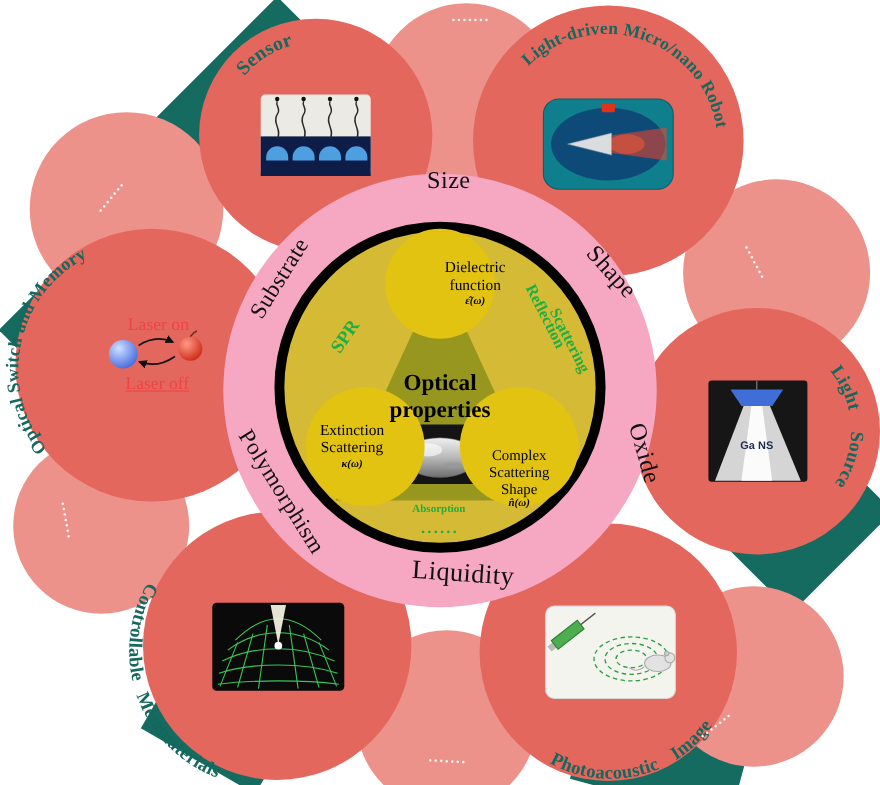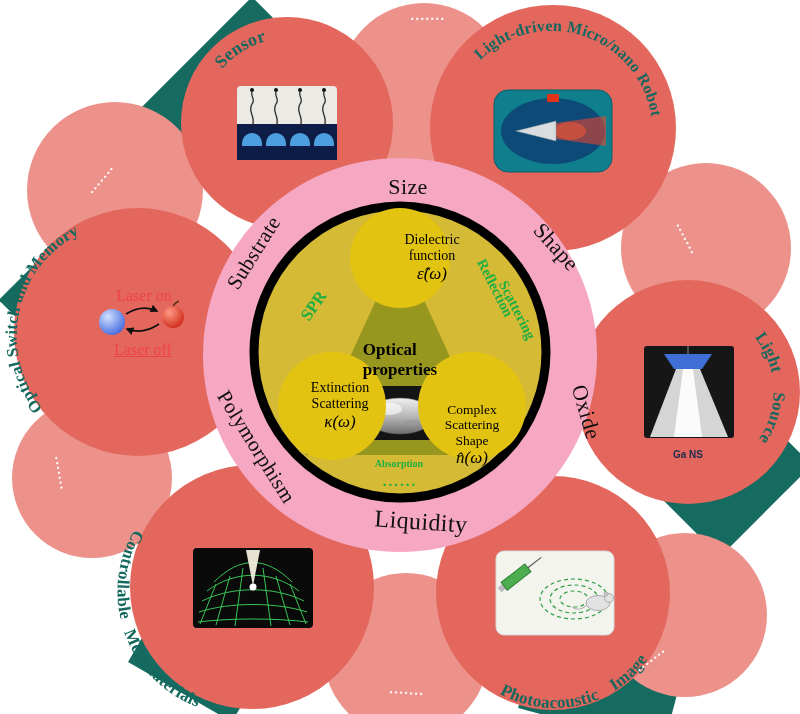--- a/index.html
+++ b/index.html
@@ -5,27 +5,27 @@
   html,body{margin:0;padding:0;background:#fff;}
   #stage{position:relative;width:800px;height:714px;overflow:hidden;background:#fff;
          font-family:"Liberation Serif",serif;}
   #stage svg{position:absolute;left:0;top:0;}
   .lbl{position:absolute;transform:translate(-50%,-50%) rotate(var(--r,0deg));
        white-space:nowrap;color:#101010;}
   .ring-label{font-size:22px;letter-spacing:.4px;}
   .green{color:#1fae42;font-weight:bold;}
   .node-text{text-align:center;line-height:1.14;font-size:14px;color:#000;}
   .node-line{display:block;}
-  .formula{font-style:italic;font-size:17px;}
+  .formula{font-style:italic;font-size:10px;font-weight:bold;}
   .white-dots{color:rgba(255,255,255,.95);font-weight:bold;font-size:14px;letter-spacing:1.5px;}
   .tiny{font-size:16px;color:#ef4444;}
-  .center-title{font-size:17px;font-weight:bold;line-height:1.15;color:#000;}
+  .center-title{font-size:21px;font-weight:bold;text-align:center;line-height:1.15;color:#000;}
   .center-title span{display:block;}
   svg text{font-family:"Liberation Serif",serif;font-weight:bold;letter-spacing:.2px;}
-  .caption-sans{font-family:"Liberation Sans",sans-serif;font-weight:bold;color:#1d2c4e;margin-top:48px;}
+  .caption-sans{font-family:"Liberation Sans",sans-serif;font-weight:bold;color:#1d2c4e;}
 </style>
 </head>
 <body>
 
 <div id="stage">
 
 <svg width="800" height="714" viewBox="0 0 800 714">
   <defs>
     <linearGradient id="metalGrad" x1="0" y1="0" x2="0" y2="1">
       <stop offset="0" stop-color="#f0f0f0"></stop>
@@ -199,21 +199,21 @@
   <circle cx="400" cy="258" r="50" fill="#e3c311"></circle>
   <circle cx="332" cy="406" r="54" fill="#e3c311"></circle>
   <circle cx="472" cy="406" r="54" fill="#e3c311"></circle>
 </svg>
 
 <div class="lbl node-text" style="left:400px;top:258px;margin-left:32px;">
   <span class="node-line">Dielectric</span>
   <span class="node-line">function</span>
   <span class="node-line formula">ε̂(ω)</span>
 </div>
-<div class="lbl node-text" style="left:340px;top:406px;text-align:center;">
+<div class="lbl node-text" style="left:320px;top:406px;text-align:center;">
   <span class="node-line">Extinction</span>
   <span class="node-line">Scattering</span>
   <span class="node-line formula">κ(ω)</span>
 </div>
 <div class="lbl node-text" style="left:472px;top:406px;font-size:13.5px;margin-top:29px;">
   <span class="node-line">Complex</span>
   <span class="node-line">Scattering</span>
   <span class="node-line">Shape</span>
   <span class="node-line formula">n̂(ω)</span>
 </div>
@@ -222,21 +222,21 @@
   <span>Optical</span>
   <span>properties</span>
 </div>
 
 <div class="lbl green" style="left:314px;top:306px;--r:-55deg;font-size:17px;">SPR</div>
 <div class="lbl green" style="left:495px;top:288px;--r:63deg;font-size:14.5px;">Reflection</div>
 <div class="lbl green" style="left:517px;top:310px;--r:63deg;font-size:14.5px;">Scattering</div>
 <div class="lbl green" style="left:399px;top:463px;font-size:10px;">Absorption</div>
 <div class="lbl green" style="left:400px;top:481px;font-size:15px;letter-spacing:2px;">......</div>
 
-<div class="lbl ring-label" style="left:408px;top:187px;">Size</div>
+<div class="lbl ring-label" style="left:408px;top:164px;">Size</div>
 <div class="lbl ring-label" style="left:556px;top:247px;--r:48deg;">Shape</div>
 <div class="lbl ring-label" style="left:254px;top:253px;--r:-58deg;font-size:21px;">Substrate</div>
 <div class="lbl ring-label" style="left:586px;top:412px;--r:74deg;">Oxide</div>
 <div class="lbl ring-label" style="left:256px;top:447px;--r:58deg;font-size:21px;">Polymorphism</div>
 <div class="lbl ring-label" style="left:421px;top:522px;--r:4deg;font-size:24px;">Liquidity</div>
 
 <div class="lbl tiny" style="left:144px;top:296px;">Laser on</div>
 <div class="lbl tiny" style="left:143px;top:350px;text-decoration:underline;">Laser off</div>
 
 <div class="lbl caption-sans" style="left:688px;top:406px;font-size:10px;">Ga NS</div>

